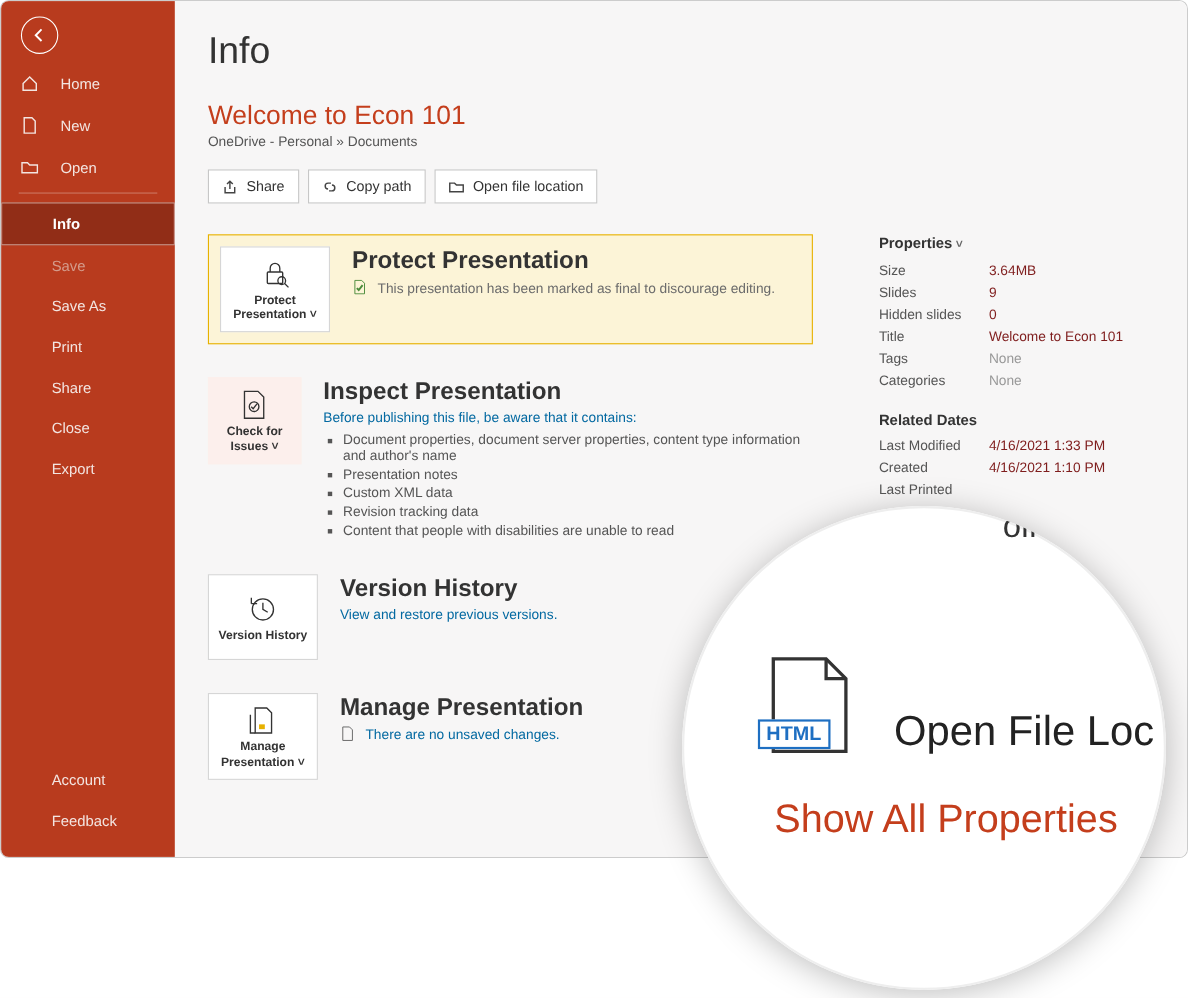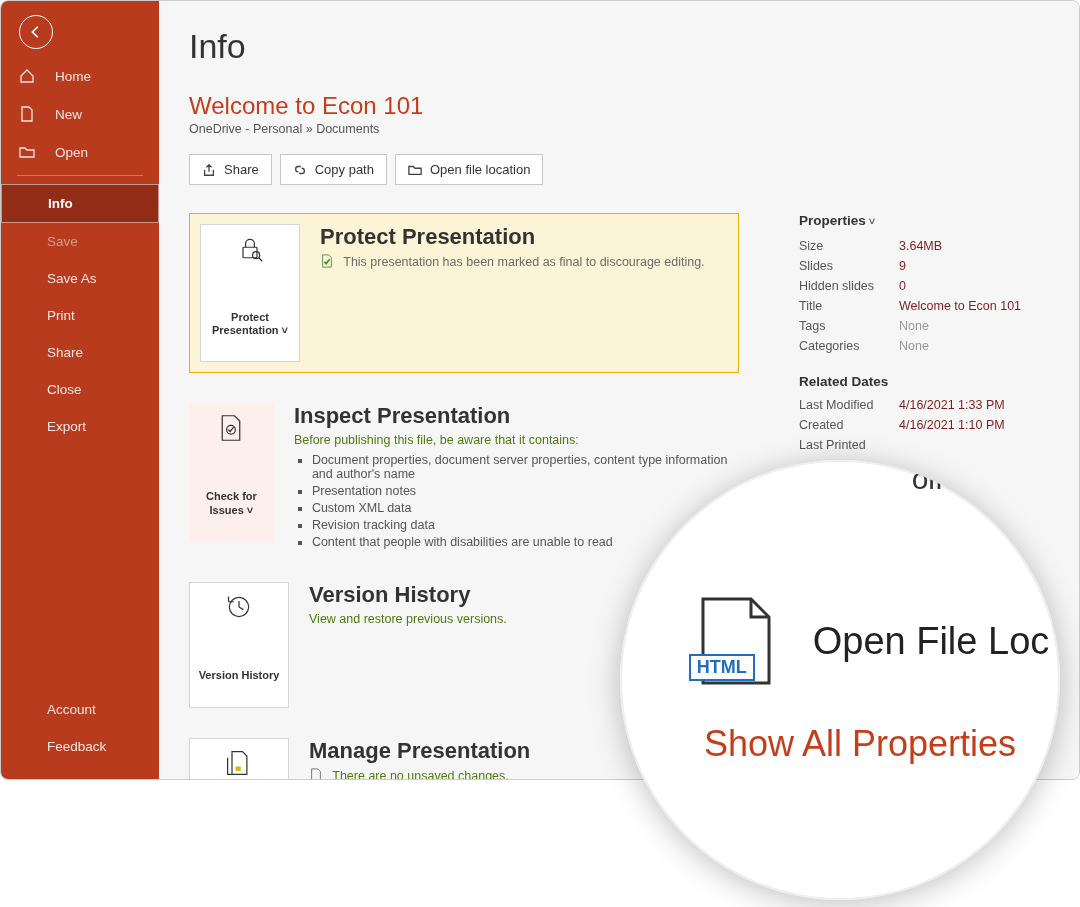--- a/index.html
+++ b/index.html
@@ -45,26 +45,26 @@
   }
   .action-btn svg { width:14px; height:14px; stroke:#444; stroke-width:1.5; fill:none; }
 
   .cols { display: flex; gap: 60px; }
   .left-col { flex: 1; max-width: 560px; }
 
   .section { display: flex; gap: 20px; margin-bottom: 30px; align-items:flex-start; }
   .tile {
     width: 100px; min-height: 78px; background:#fff; border:1px solid #d6d6d6;
     display:flex; flex-direction:column; align-items:center; justify-content:center;
-    padding:10px 6px 24px; text-align:center;gap:44px;
+    padding:10px 6px 8px; text-align:center;
   }
   .tile span.label { font-size: 11px; font-weight:600; color:#333; line-height:1.2; margin-top:4px;}
   .tile svg { width:28px; height:28px; stroke:#333; fill:none; stroke-width:1.4; }
   .section-body h3 { font-size: 22px; font-weight:700; color:#333; margin-bottom:4px; }
-  .section-body p.desc { font-size:12.5px; color:#4d7c0f; }
+  .section-body p.desc { font-size:12.5px; color:#0369a1; }
   .section-body ul { margin: 6px 0 0 18px; }
   .section-body li { font-size:12.5px; color:#555; margin:3px 0; list-style: square; }
 
   .section.protect {
     background:#fcf4d7; border:1.5px solid #e7b100; padding:10px; margin-top:0;
   }
   .section.protect .tile { background:#fff; }
   .section.protect p.desc { color:#6b6b6b; }
   .section.protect p.desc svg { width:14px; height:14px; vertical-align:-2px; margin-right:6px; }
   .section.inspect .tile { background:#fcefec; border-color:#fcefec; }
@@ -80,21 +80,21 @@
   .right-col h5 { font-size:13.5px; font-weight:600; margin:18px 0 6px; color:#333; }
 
   
   .magnifier {
     position:absolute; left:620px; top:460px; width:440px; height:440px;
     border-radius:50%; background:#fff;
     box-shadow: 0 4px 30px rgba(0,0,0,.25), inset 0 0 0 2px #eee;
     overflow:hidden; display:flex; flex-direction:column; align-items:center;
     justify-content:center; padding:30px;
   }
-  .magnifier .toprow { display:flex; align-items:center; gap:36px; margin-bottom:36px; transform:translateX(30px);}
+  .magnifier .toprow { display:flex; align-items:flex-end; gap:36px; margin-bottom:36px; transform:translateX(30px);}
   .magnifier .html-ico {
     width:86px; height:92px; position:relative;
   }
   .magnifier .html-ico svg{width:86px;height:92px;}
   .magnifier .html-ico .badge{
     position:absolute; left:-2px; bottom:6px; background:#fff; border:2px solid #1e6fc2;
     color:#1e6fc2; font-weight:600; font-size:18px; padding:1px 6px;
   }
   .magnifier .ofl { font-size:38px; color:#222; font-weight:400; white-space:nowrap; }
   .magnifier .showall { font-size:36px; color:#c43e1c; font-weight:400; transform:translateX(20px);}

